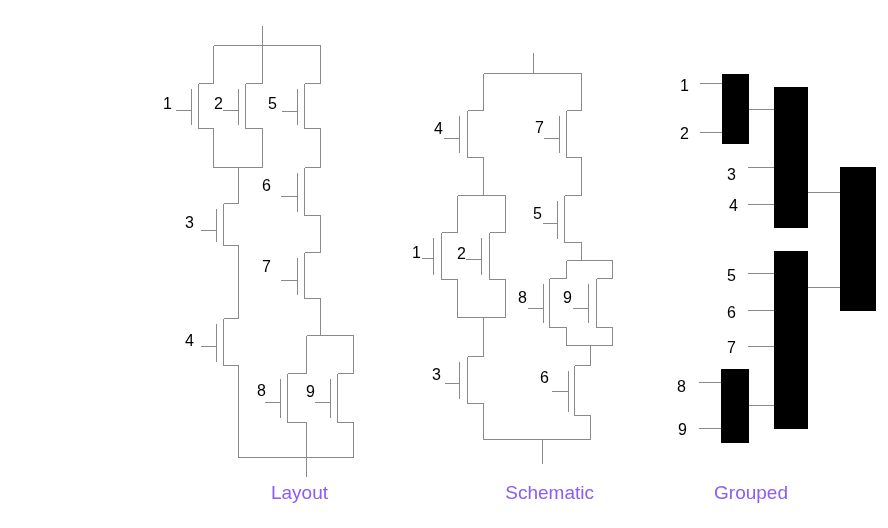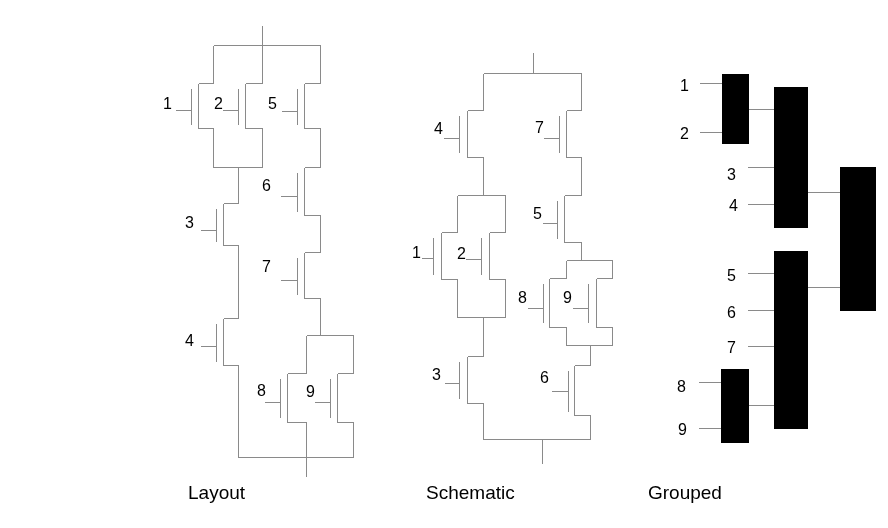--- a/index.html
+++ b/index.html
@@ -1,23 +1,23 @@
 <!DOCTYPE html>
 <html><head>
 <meta charset="utf-8">
 <style>
   html,body{margin:0;padding:0;background:#ffffff;}
   body{width:888px;height:528px;position:relative;overflow:hidden;
        font-family:"Liberation Sans",sans-serif;}
   #fig{position:absolute;left:0;top:0;}
   svg text{font-family:"Liberation Sans",sans-serif;font-size:16px;fill:#000000;}
-  .panel-title{position:absolute;top:482px;width:140px;text-align:left;
-     font-size:19px;color:#000000;line-height:22px;}
+  .panel-title{position:absolute;top:482px;width:140px;text-align:right;
+     font-size:19px;color:#8b5cf6;line-height:22px;}
   .pt-layout{left:188px;}
-  .pt-schematic{left:426px;}
+  .pt-schematic{left:454px;}
   .pt-grouped{left:648px;}
 </style>
 </head>
 <body>
 
 <div id="fig">
   <svg id="diagram" width="888" height="528" viewBox="0 0 888 528">
       <g transform="translate(0.5,0.5)" shape-rendering="crispEdges">
         <line x1="262" y1="25" x2="262" y2="83" stroke="#8a8a8a" stroke-width="1"></line>
         <line x1="213" y1="45" x2="320" y2="45" stroke="#8a8a8a" stroke-width="1"></line>

